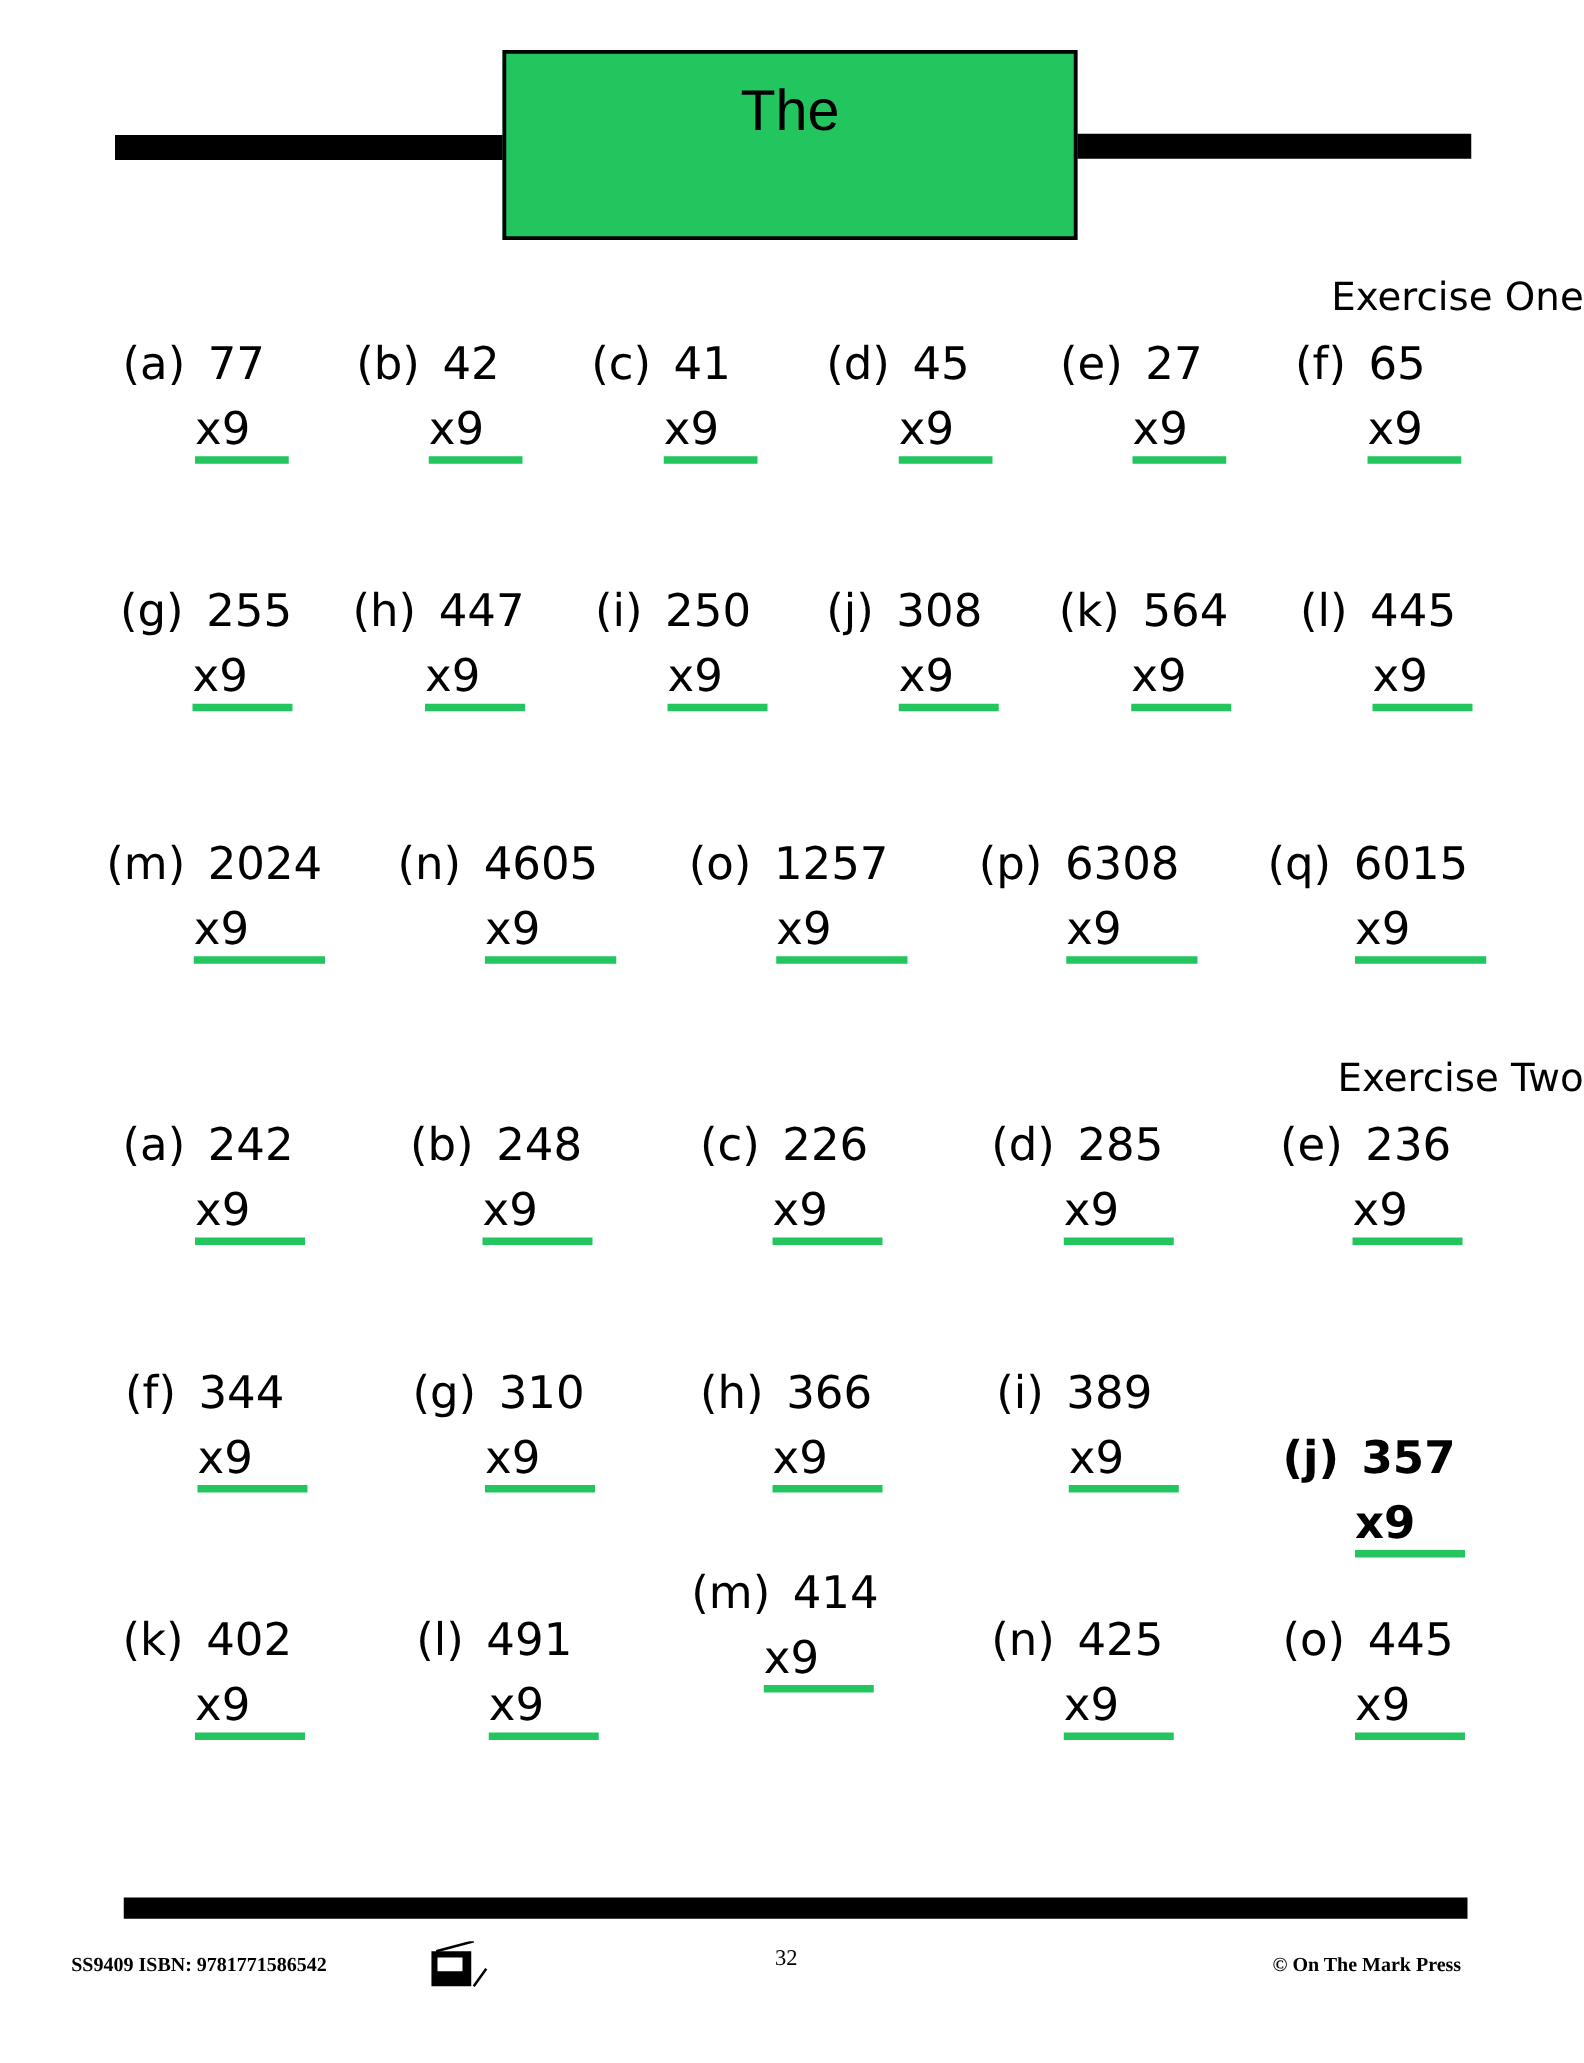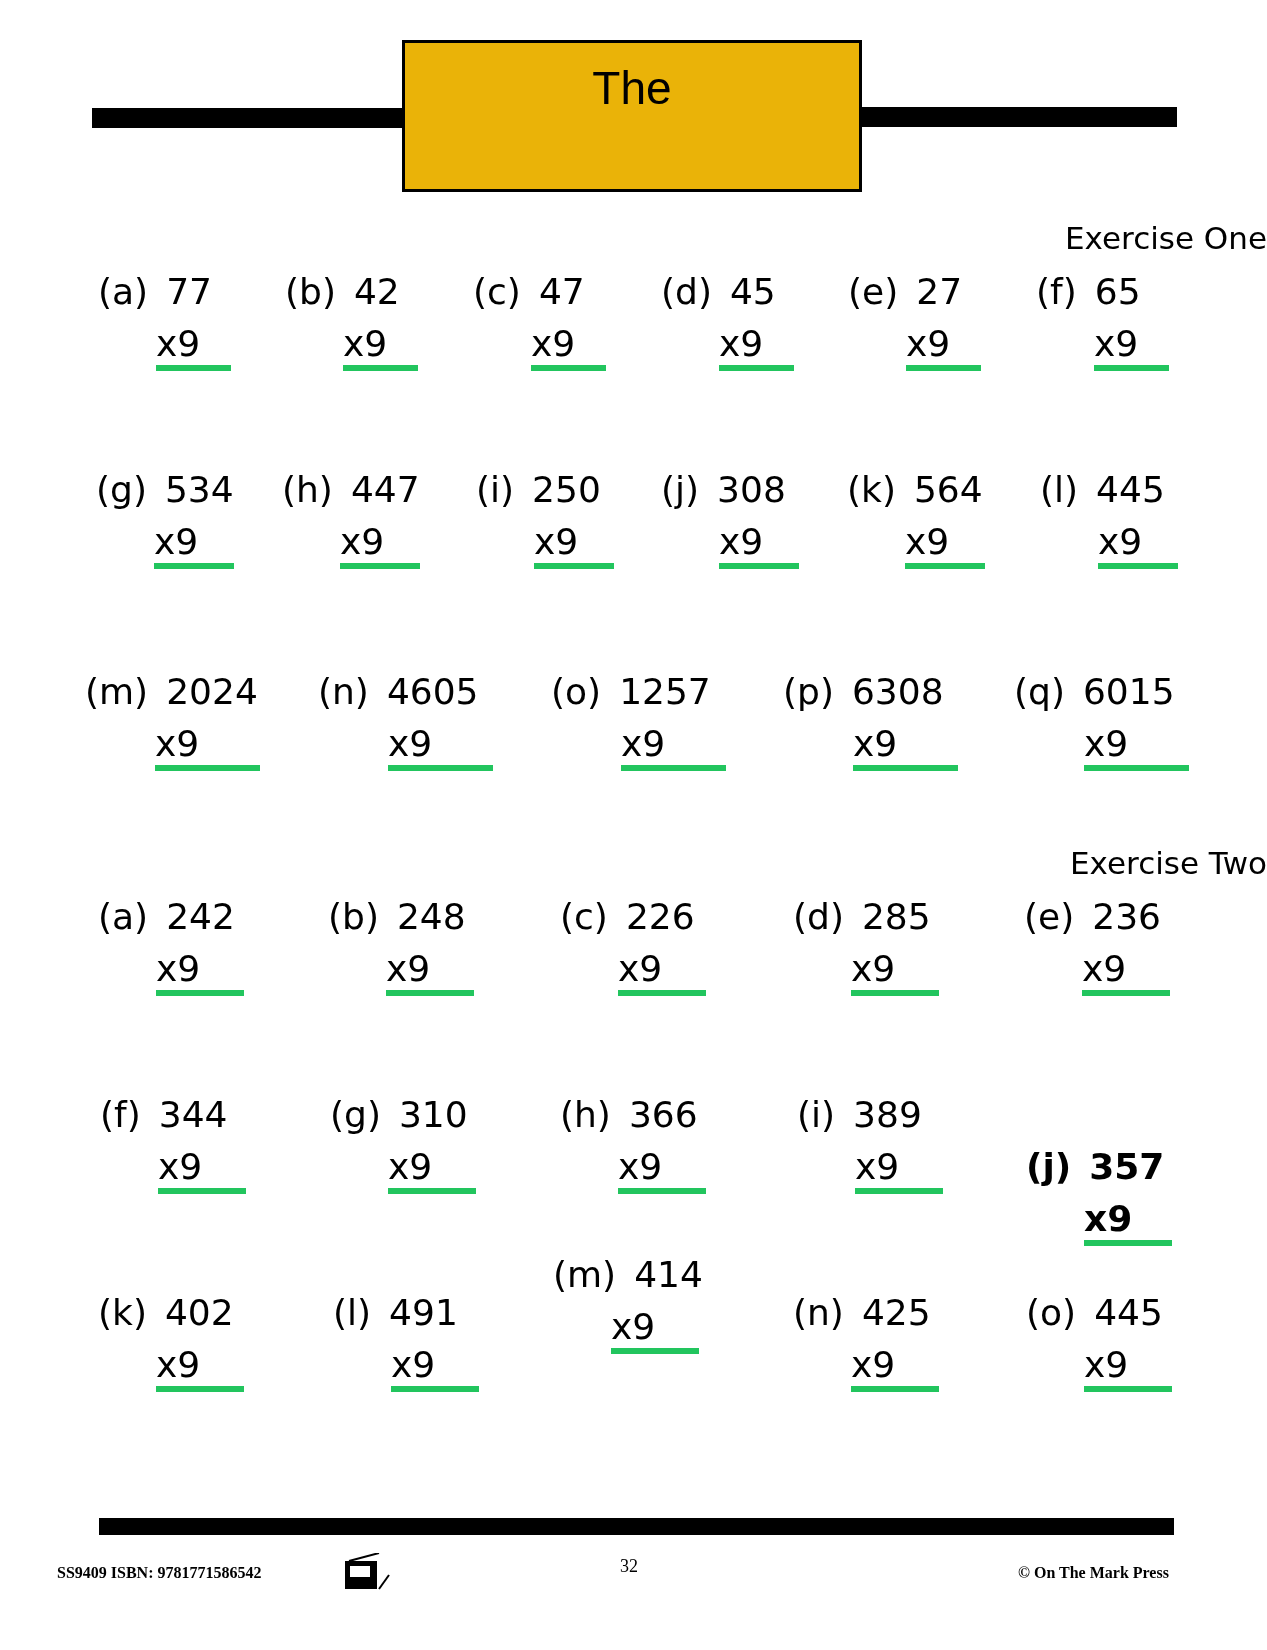--- a/index.html
+++ b/index.html
@@ -1,18 +1,18 @@
 <!DOCTYPE html>
 <html><head>
 <meta charset="utf-8">
 <style>
   html,body{margin:0;padding:0;background:#fff;}
   body{width:1267px;height:1650px;position:relative;overflow:hidden;font-family:"DejaVu Sans",sans-serif;color:#000;}
   .bar{position:absolute;background:#000;}
-  #title-box{position:absolute;left:402px;top:40px;width:460px;height:152px;border:3px solid #000;background:#eab308;box-sizing:border-box;text-align:center;font-family:"Liberation Sans",sans-serif;font-size:46px;line-height:58px;padding-top:16px;}
+  #title-box{position:absolute;left:402px;top:40px;width:460px;height:152px;border:3px solid #000;background:#22c55e;box-sizing:border-box;text-align:center;font-family:"Liberation Sans",sans-serif;font-size:46px;line-height:58px;padding-top:16px;}
   .section{position:absolute;left:0;width:1267px;text-align:right;font-size:31px;}
   .prob{position:absolute;width:160px;height:100px;}
   .prob .top{position:absolute;left:0;top:0;font-size:36px;white-space:nowrap;}
   .prob .lbl{display:inline-block;}
   .prob .num{display:inline-block;margin-left:18px;}
   .prob .mul{position:absolute;top:52px;font-size:36px;border-bottom:6px solid #22c55e;text-align:left;line-height:42px;padding-right:6px;box-sizing:border-box;}
   #footer-left{position:absolute;left:57px;top:1564px;font-family:"Liberation Serif",serif;font-weight:bold;font-size:16px;}
   #footer-page{position:absolute;left:620px;top:1556px;font-family:"Liberation Serif",serif;font-size:18px;}
   #footer-right{position:absolute;left:1018px;top:1564px;font-family:"Liberation Serif",serif;font-weight:bold;font-size:16px;}
   #logo{position:absolute;left:345px;top:1553px;width:60px;height:38px;}
@@ -30,37 +30,37 @@
 <div id="ex1">
     <div class="prob" style="left: 98px; top: 271px;">
       <div class="top"><span class="lbl">(a)</span><span class="num">77</span></div>
       <div class="mul" style="width: 75px; left: 58px;">x9</div>
     </div>
     <div class="prob" style="left: 285px; top: 271px;">
       <div class="top"><span class="lbl">(b)</span><span class="num">42</span></div>
       <div class="mul" style="width: 75px; left: 58px;">x9</div>
     </div>
     <div class="prob" style="left: 473px; top: 271px;">
-      <div class="top"><span class="lbl">(c)</span><span class="num">47</span></div>
+      <div class="top"><span class="lbl">(c)</span><span class="num">41</span></div>
       <div class="mul" style="width: 75px; left: 58px;">x9</div>
     </div>
     <div class="prob" style="left: 661px; top: 271px;">
       <div class="top"><span class="lbl">(d)</span><span class="num">45</span></div>
       <div class="mul" style="width: 75px; left: 58px;">x9</div>
     </div>
     <div class="prob" style="left: 848px; top: 271px;">
       <div class="top"><span class="lbl">(e)</span><span class="num">27</span></div>
       <div class="mul" style="width: 75px; left: 58px;">x9</div>
     </div>
     <div class="prob" style="left: 1036px; top: 271px;">
       <div class="top"><span class="lbl">(f)</span><span class="num">65</span></div>
       <div class="mul" style="width: 75px; left: 58px;">x9</div>
     </div>
     <div class="prob" style="left: 96px; top: 469px;">
-      <div class="top"><span class="lbl">(g)</span><span class="num">534</span></div>
+      <div class="top"><span class="lbl">(g)</span><span class="num">255</span></div>
       <div class="mul" style="width: 80px; left: 58px;">x9</div>
     </div>
     <div class="prob" style="left: 282px; top: 469px;">
       <div class="top"><span class="lbl">(h)</span><span class="num">447</span></div>
       <div class="mul" style="width: 80px; left: 58px;">x9</div>
     </div>
     <div class="prob" style="left: 476px; top: 469px;">
       <div class="top"><span class="lbl">(i)</span><span class="num">250</span></div>
       <div class="mul" style="width: 80px; left: 58px;">x9</div>
     </div>

